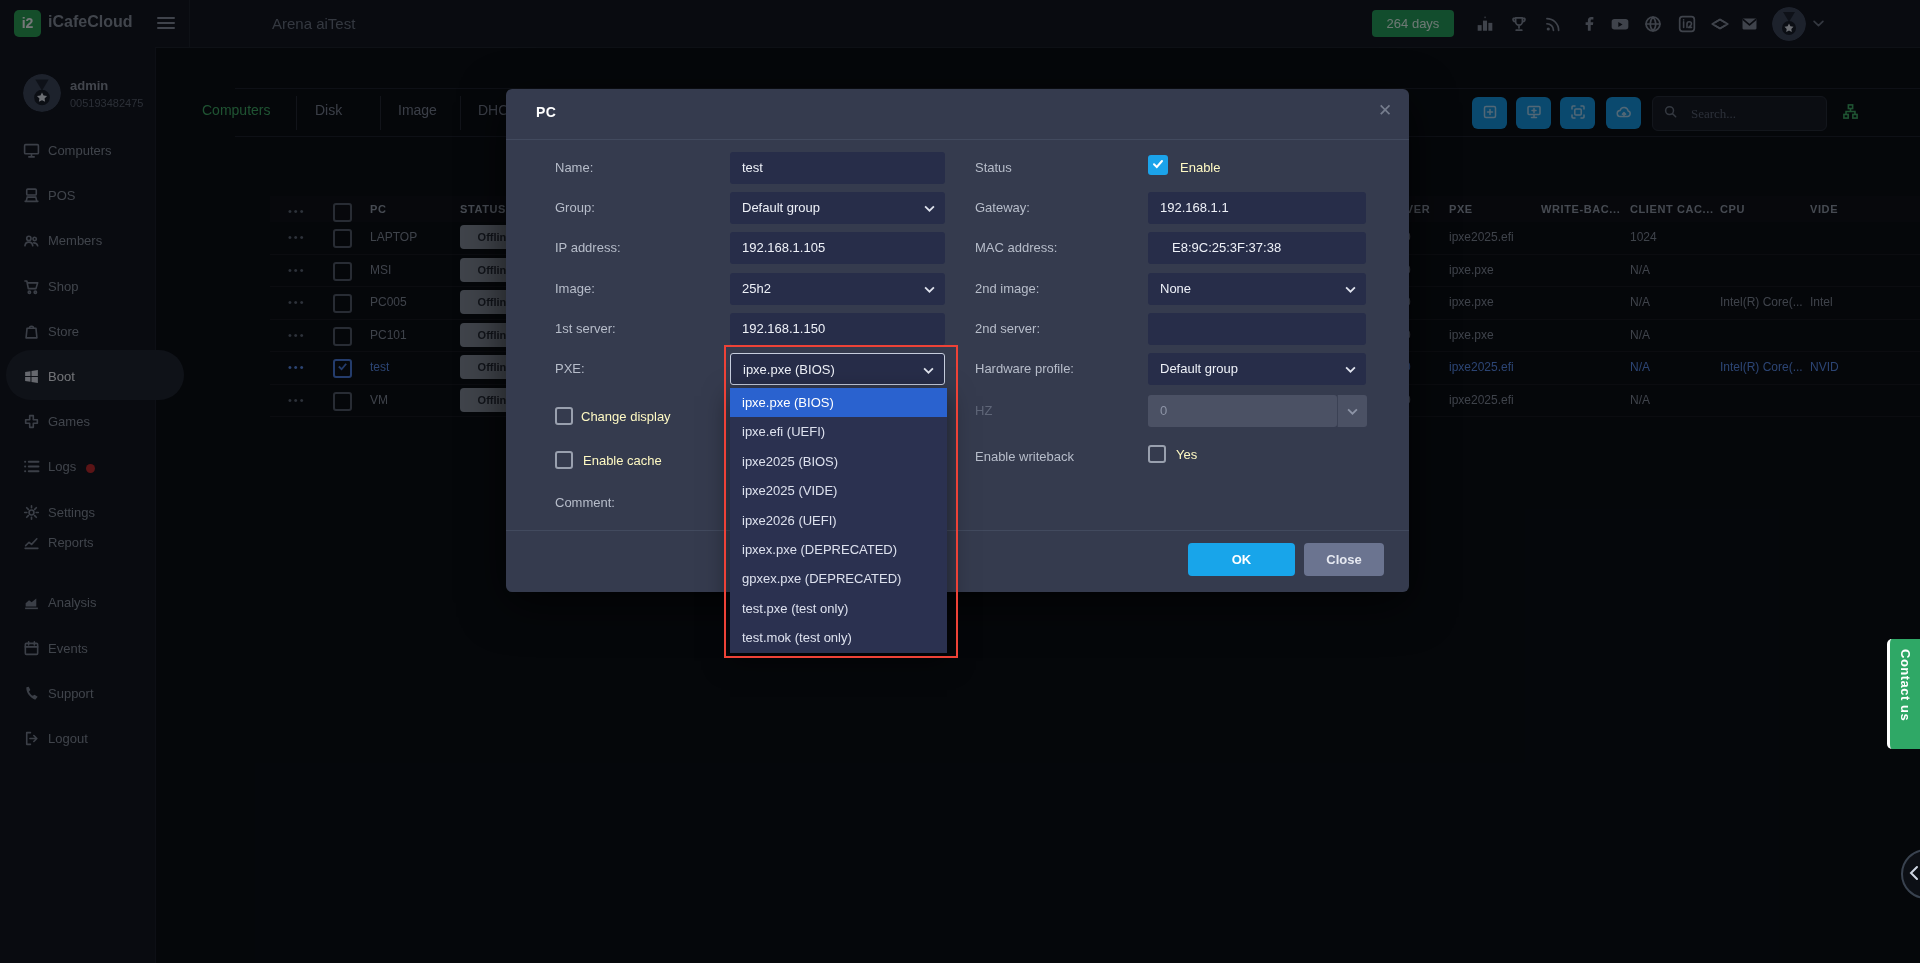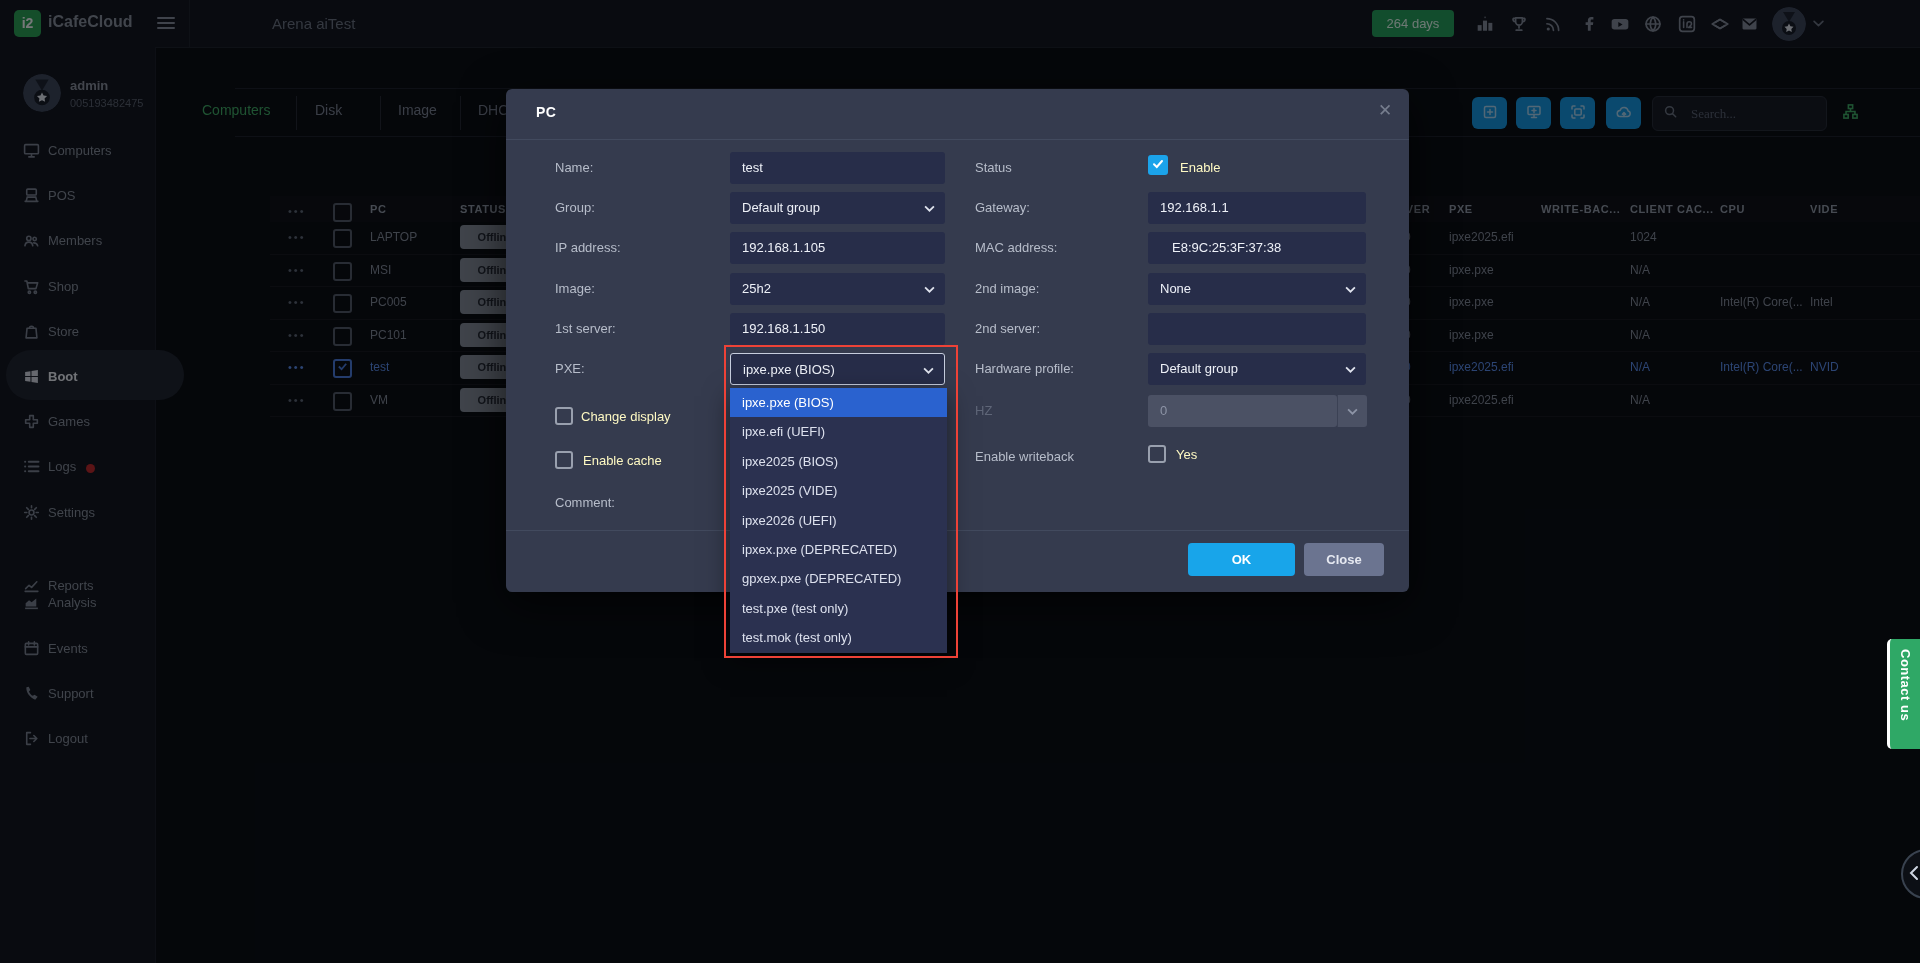--- a/index.html
+++ b/index.html
@@ -25,21 +25,21 @@
   .hdr-chev{position:absolute;left:1813px;top:20px;color:#6d7480;}
 
   
   .side{position:absolute;left:0;top:47px;width:155px;height:916px;background:#101219;border-right:1px solid #191c23;}
   .side-avatar{position:absolute;left:23px;top:27px;width:38px;height:38px;border-radius:50%;overflow:hidden;}
   .side-name{position:absolute;left:70px;top:31px;font-size:13px;font-weight:bold;color:#8b919c;}
   .side-id{position:absolute;left:70px;top:50px;font-size:11px;color:#5a606c;}
   .sitem{position:absolute;left:0;width:155px;height:44px;color:#81899a;cursor:pointer;}
   .sitem .si-ico{position:absolute;left:23px;top:13px;color:#7d8491;}
   .sitem .si-lab{position:absolute;left:48px;top:14px;font-size:13px;color:#878e99;}
-  .sitem.active .si-lab{color:#f2f4f8;font-weight:bold;}
+  .sitem.active .si-lab{color:#f2f4f8;}
   .sitem.active .si-ico{color:#d9dde4;}
   .boot-pill{position:absolute;left:6px;top:303px;width:178px;height:50px;background:#1e222b;border-radius:26px;}
   .red-dot{position:absolute;left:86px;top:19px;width:9px;height:9px;border-radius:50%;background:#c22525;}
 
   
   .tabline{position:absolute;background:#1b1e26;height:1px;left:235px;width:1685px;}
   .tab{position:absolute;top:102px;font-size:14px;color:#7b8290;cursor:pointer;}
   .tab.active{color:#3fae62;}
   .tabsep{position:absolute;top:96px;width:1px;height:34px;background:#23262e;}
   .tbtn{position:absolute;top:97px;width:35px;height:32px;background:#139ae4;border-radius:6px;color:#aedbf6;}
@@ -288,21 +288,21 @@
   </div>
   <div class="sitem" style="top:444px">
     <span class="si-ico">
         <svg width="17" height="17" viewBox="0 0 16 16" fill="none" stroke="currentColor" stroke-width="1.5" stroke-linecap="round">
           <circle cx="8" cy="8" r="2.3"></circle>
           <path d="M8 1.6v2M8 12.4v2M1.6 8h2M12.4 8h2M3.5 3.5L5 5M11 11l1.5 1.5M12.5 3.5L11 5M5 11l-1.5 1.5"></path>
         </svg>
       </span>
     <span class="si-lab">Settings</span>
   </div>
-  <div class="sitem" style="top:517px">
+  <div class="sitem" style="top:474px">
     <span class="si-ico">
         <svg width="17" height="17" viewBox="0 0 16 16" fill="none" stroke="currentColor" stroke-width="1.5" stroke-linecap="round" stroke-linejoin="round">
           <path d="M2 13.5h12M2.5 11l3.2-3.2 2.4 2L13 4.5"></path>
         </svg>
       </span>
     <span class="si-lab">Reports</span>
   </div>
   <div class="sitem" style="top:534px">
     <span class="si-ico">
         <svg width="17" height="17" viewBox="0 0 16 16" fill="none" stroke="currentColor" stroke-width="1.5" stroke-linejoin="round">

